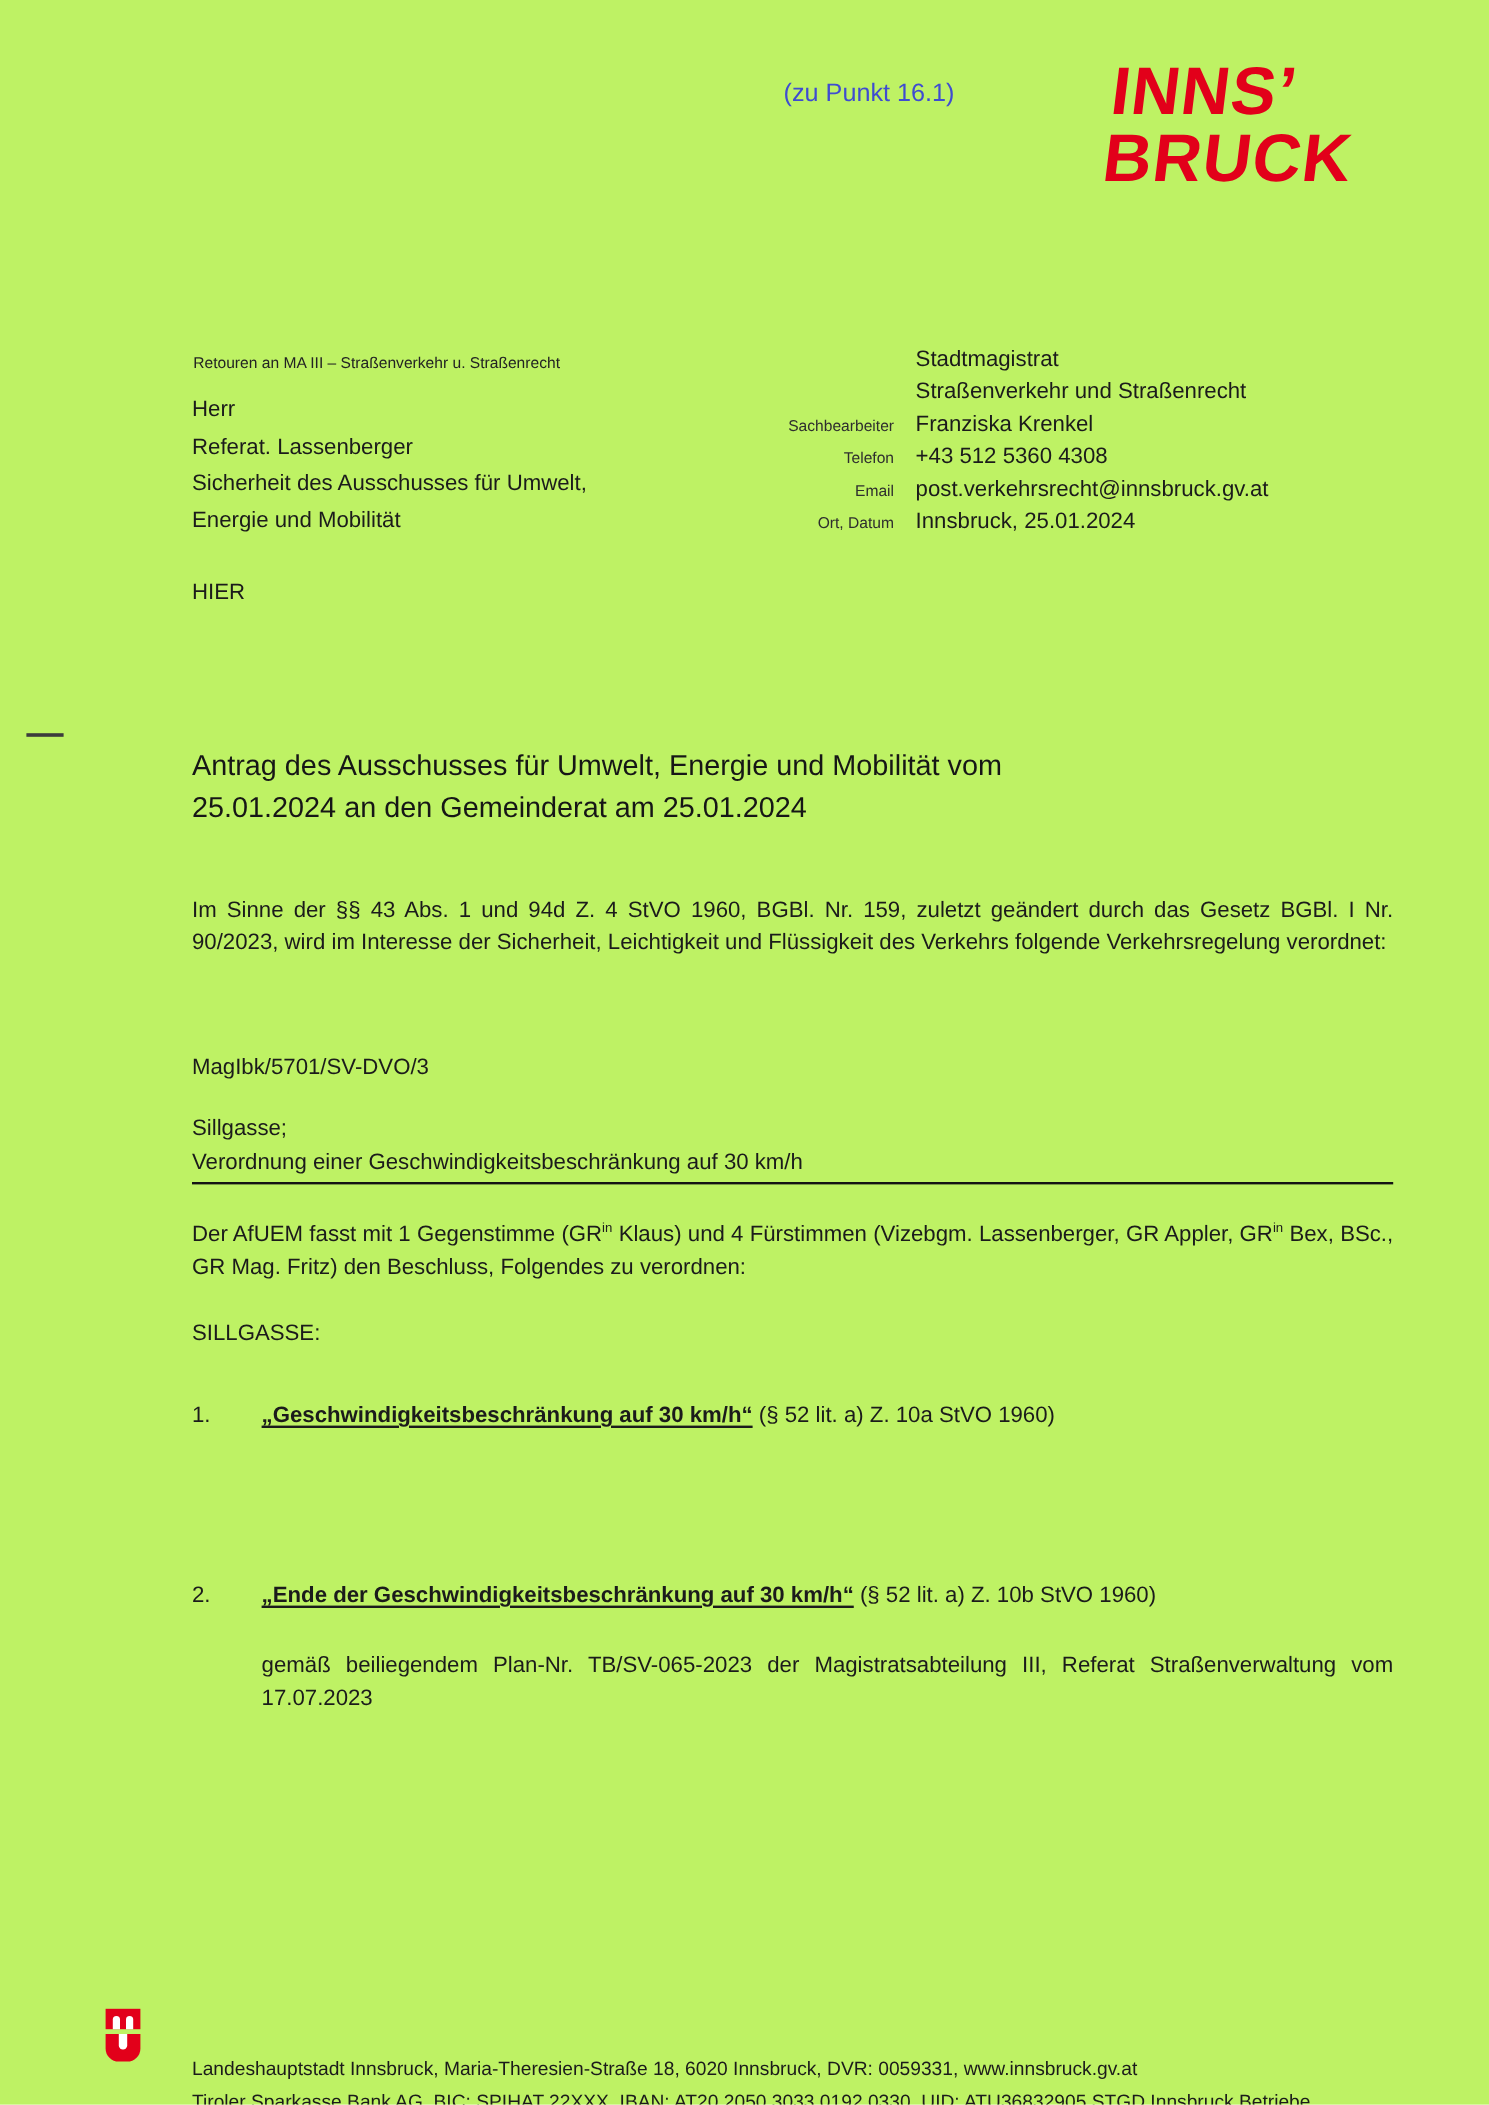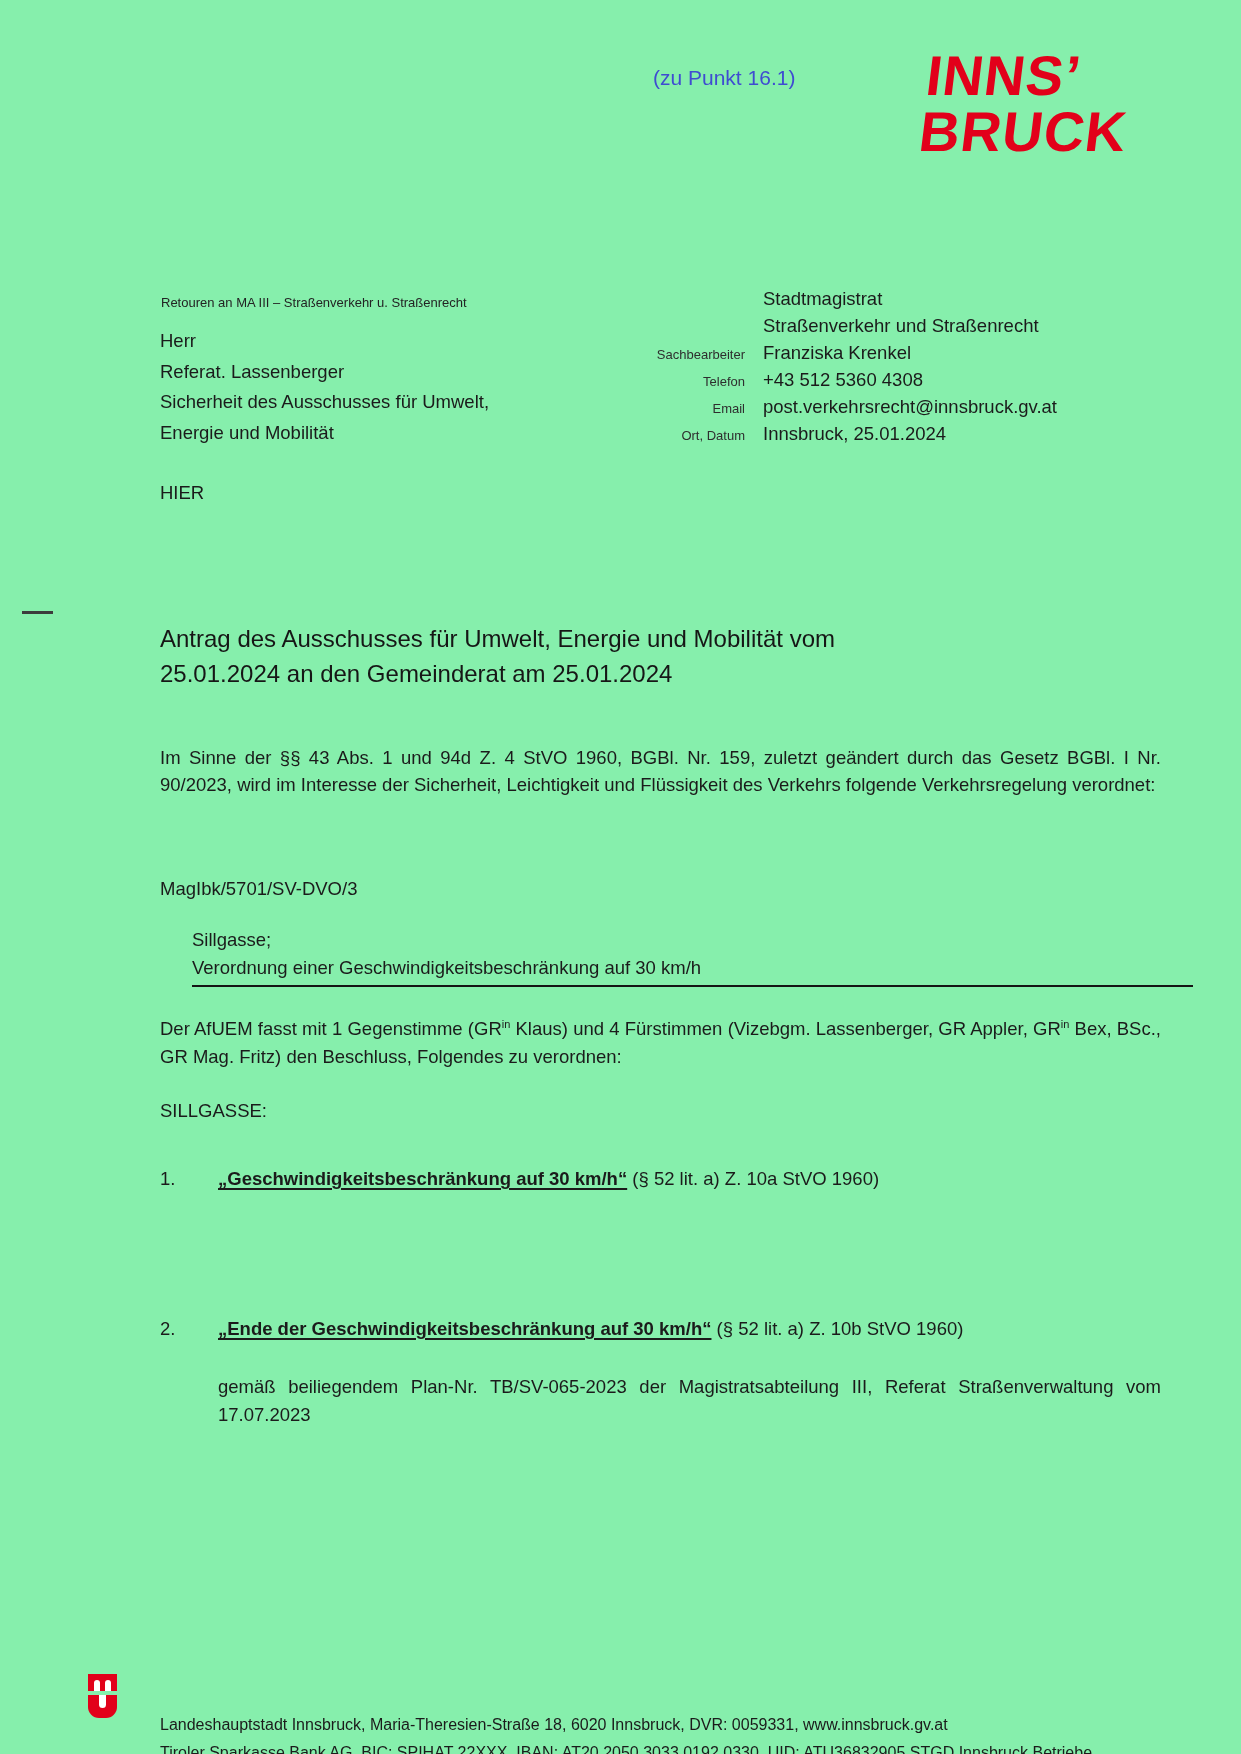--- a/index.html
+++ b/index.html
@@ -1,17 +1,17 @@
 <!DOCTYPE html>
 <html><head>
 <meta charset="utf-8">
 <style>
   html,body { margin:0; padding:0; background:#ffffff; }
   .page {
-    position:relative; width:1241px; height:1754px; background:#86efac;
+    position:relative; width:1241px; height:1754px; background:#bef264;
     font-family:"Liberation Sans", sans-serif; color:#1b1b1b; overflow:hidden;
   }
   
   .ref-note { position:absolute; left:653px; top:66px; font-size:21px; color:#3f4cd1; }
   .logo {
     position:absolute; left:930px; top:48px; color:#e2001a;
     font-weight:bold; font-size:56px; line-height:56px; letter-spacing:1px;
     transform:skewX(-7deg); transform-origin:left top; white-space:nowrap;
   }
   
@@ -25,21 +25,21 @@
   .cval    { margin-left:18px; font-size:18.5px; white-space:nowrap; }
   
   .fold-mark { position:absolute; left:22px; top:611px; width:31px; height:3px; background:#3c3c3c; }
   
   .doc-title { position:absolute; left:160px; top:621px; width:1010px; font-size:24px; line-height:35px; color:#161616; }
   
   .para { font-size:18.5px; line-height:27px; }
   .intro    { position:absolute; left:160px; top:744px; width:1001px; text-align:justify; }
   .file-no  { position:absolute; left:160px; top:875px; }
   .subject  { position:absolute; left:160px; top:926px; width:1001px; line-height:27.5px;
-              border-bottom:2px solid #141414; padding-bottom:4px;margin-left:32px; }
+              border-bottom:2px solid #141414; padding-bottom:4px; }
   .decision { position:absolute; left:160px; top:1011px; width:1001px; text-align:justify; line-height:27.5px; }
   .decision sup { font-size:11px; }
   .street-heading { position:absolute; left:160px; top:1097px; }
   
   .item-heading { position:absolute; left:160px; width:1010px; }
   .item-num  { display:inline-block; width:58px; }
   .item-bold { font-weight:bold; text-decoration:underline; text-decoration-thickness:2px; text-underline-offset:3px; }
   .item-body { position:absolute; left:218px; width:943px; text-align:justify; line-height:27.5px; }
   .ih1 { top:1165px; } .ib1 { top:1223px; }
   .ih2 { top:1315px; } .ib2 { top:1373px; }

